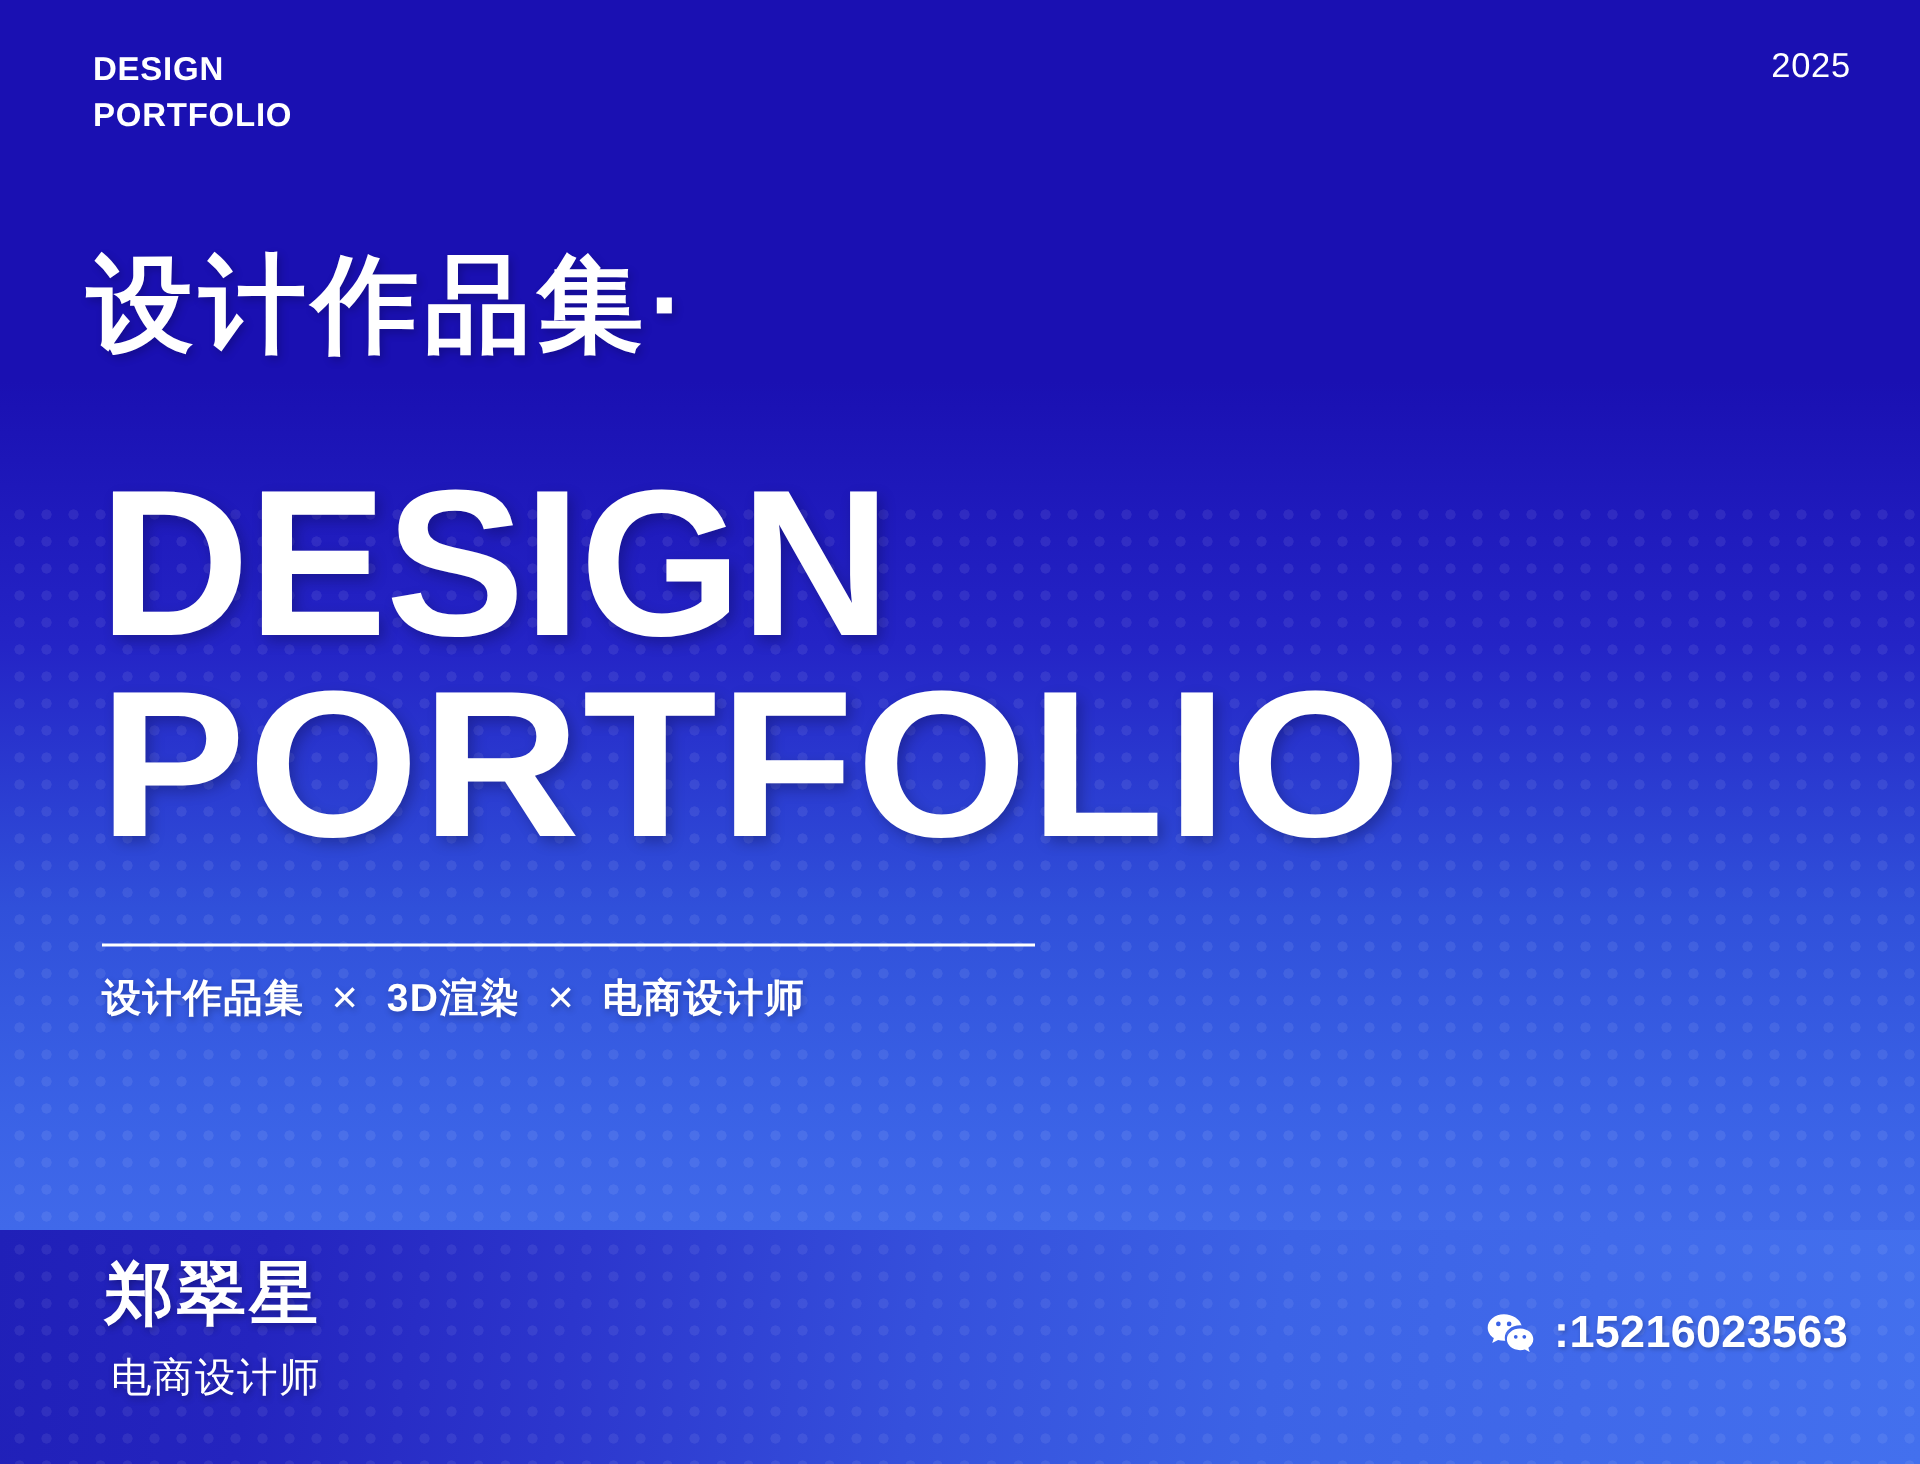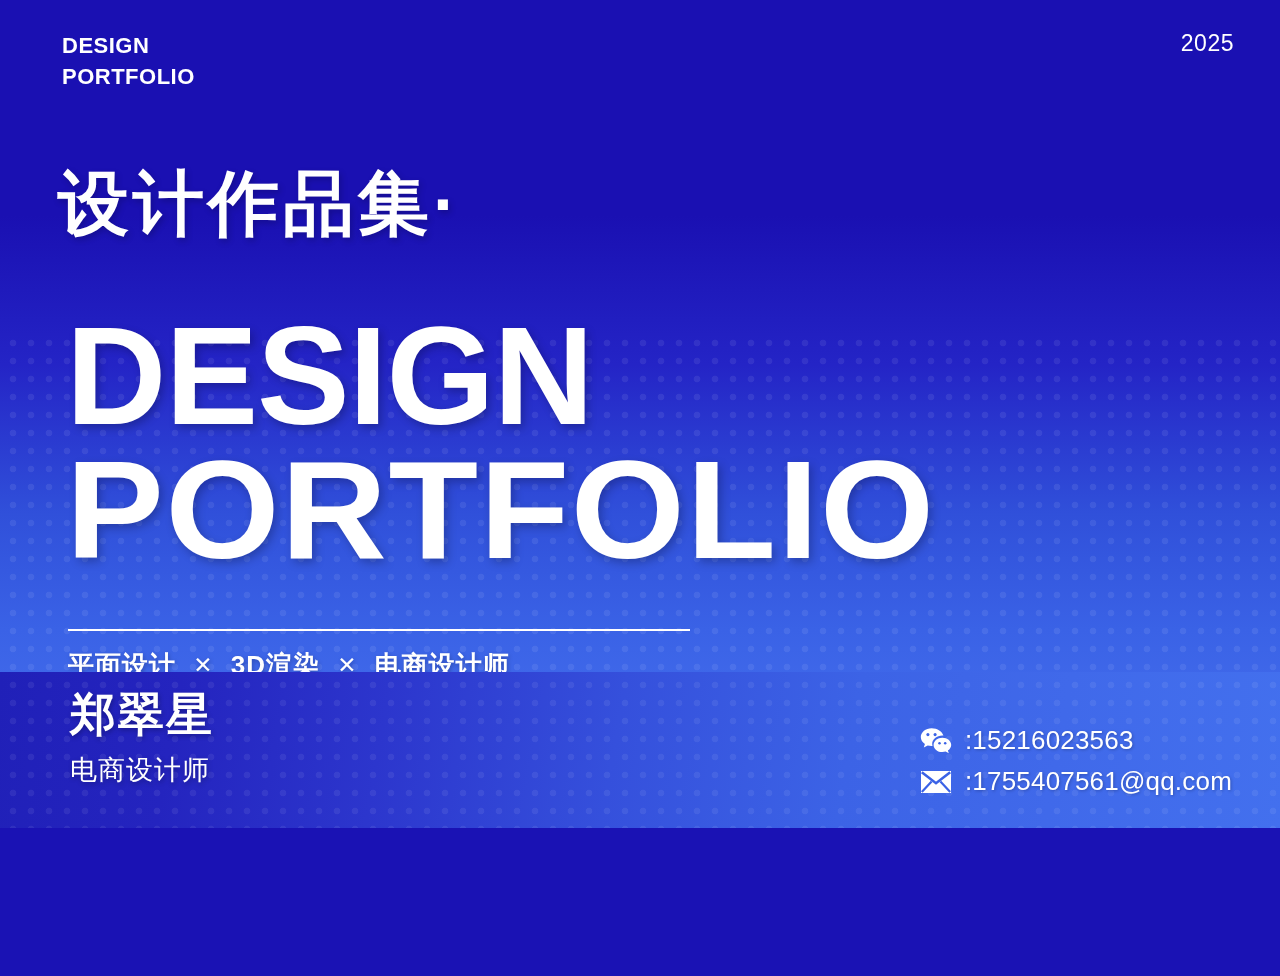--- a/index.html
+++ b/index.html
@@ -6,21 +6,21 @@
 
   html, body {
     width:1280px; height:976px;
     overflow:hidden;
     background:#1a12b4;
     font-family:"Liberation Sans", sans-serif;
   }
 
   .cover {
     position:relative;
-    width:1280px; height:828px;
+    width:1280px; height:976px;
     overflow:hidden;
     
     background:linear-gradient(
       180deg,
       #1a10b2 0%,
       #1a10b2 26%,
       #2424c6 44%,
       #3050da 62%,
       #3a62e6 76%,
       #4069ea 84%,
@@ -137,20 +137,21 @@
     height:156px;
     background:linear-gradient(100deg,
       #2020b8 0%,
       #2424bf 14%,
       #2c36cd 30%,
       #3550dc 48%,
       #3c63e6 66%,
       #4069ea 82%,
       #4370ee 100%);
     overflow:hidden;
+    text-align:right;
   }
 
   .author {
     position:absolute;
     left:70px; top:18px;
     color:#ffffff;
     text-shadow:1px 2px 5px rgba(0,0,20,0.3);
   }
   .author-name {
     font-size:46px;
@@ -178,25 +179,26 @@
     align-items:center;
     height:41px;
     justify-content:flex-start;
   }
   .contact-icon {
     width:34px; height:30px;
     flex:0 0 34px;
     display:flex; align-items:center; justify-content:center;
   }
   .contact-text {
-    font-size:26px;
+    font-size:30px;
     letter-spacing:0.2px;
     white-space:nowrap;
     margin-left:12px;
     text-shadow:1px 1px 3px rgba(0,0,20,0.25);
+    font-weight:bold;
   }
 </style>
 </head>
 <body>
 
 <div class="cover">
 
   <div class="dots"></div>
 
   <div class="header-left">
@@ -209,21 +211,21 @@
   <div class="cn-title">设计作品集·</div>
 
   <div class="wordmark">
     <span class="wm-line1">DESIGN</span>
     <span class="wm-line2">PORTFOLIO</span>
   </div>
 
   <div class="rule"></div>
 
   <div class="services">
-    <span>平面设计</span>
+    <span>设计作品集</span>
     <span class="sep">✕</span>
     <span>3D渲染</span>
     <span class="sep">✕</span>
     <span>电商设计师</span>
   </div>
 
   <div class="bottom-band">
     <div class="dots-band"></div>
 
     <div class="author">
@@ -240,27 +242,17 @@
             <circle cx="7.9" cy="7.6" r="1.55" fill="#3a62e6"></circle>
             <circle cx="15.1" cy="7.6" r="1.55" fill="#3a62e6"></circle>
             <path fill="#ffffff" d="M31.2 17.9c0-4-3.9-7.2-8.8-7.2s-8.8 3.2-8.8 7.2c0 4 3.9 7.2 8.8 7.2 1.1 0 2.2-0.2 3.2-0.5l3.2 1.7-0.9-2.8C29.9 22.1 31.2 20.1 31.2 17.9z"></path>
             <circle cx="19.5" cy="16.2" r="1.25" fill="#3a62e6"></circle>
             <circle cx="25.2" cy="16.2" r="1.25" fill="#3a62e6"></circle>
           </svg>
         </span>
         <span class="contact-text">:15216023563</span>
       </div>
 
-      <div class="contact-row">
-        <span class="contact-icon">
-          <svg width="32" height="26" viewBox="0 0 32 26" aria-hidden="true">
-            <rect x="1" y="2" width="30" height="22" fill="#ffffff"></rect>
-            <path d="M1.8 3.2 L16 14.2 L30.2 3.2" fill="none" stroke="#3a62e6" stroke-width="2.6"></path>
-            <path d="M1.8 23 L11.6 12.6 M30.2 23 L20.4 12.6" fill="none" stroke="#3a62e6" stroke-width="2.2"></path>
-          </svg>
-        </span>
-        <span class="contact-text">:1755407561@qq.com</span>
-      </div>
 
     </div>
   </div>
 
 </div>
 
 </body></html>

